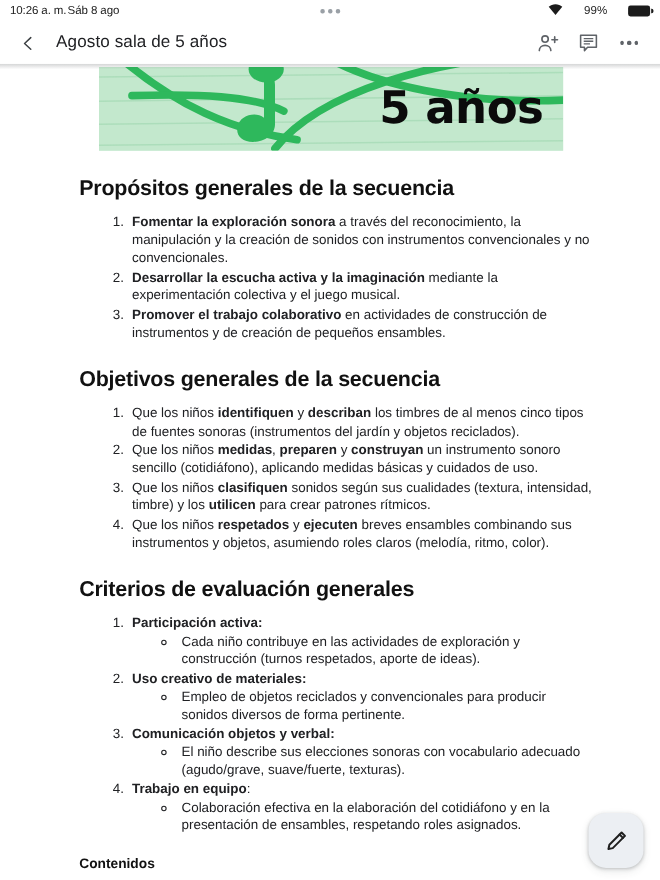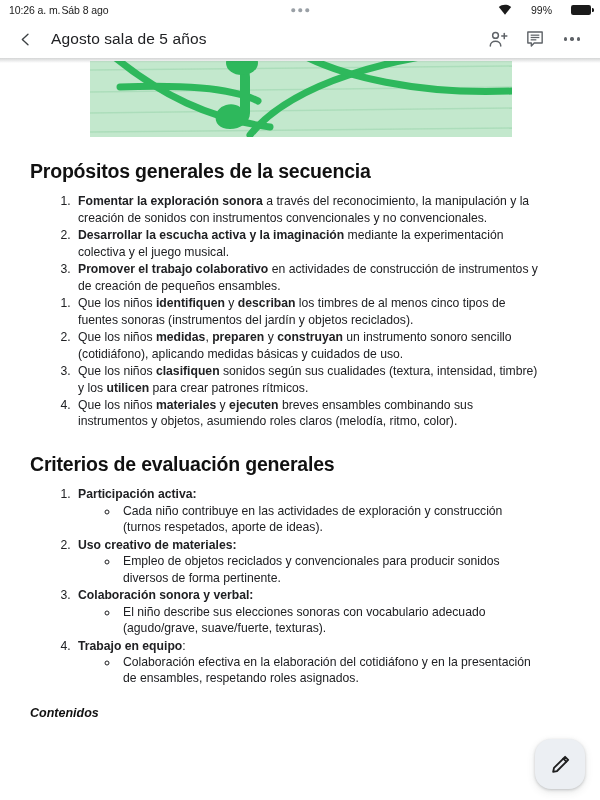--- a/index.html
+++ b/index.html
@@ -180,38 +180,37 @@
     font-weight: 700;
     font-size: 41px;
     line-height: 1;
     color: #0b0b0b;
     letter-spacing: -0.5px;
     white-space: nowrap;
   }
 
   
   .body-block {
-    padding: 0 60px 0 30px;
+    padding: 0 60px 0 72px;
     color: #202124;
   }
   h2.sec-title {
     font-size: 19.5px;
     font-weight: 700;
     color: #111111;
     letter-spacing: -0.2px;
     margin: 22px 0 10px 0;
     line-height: 1.25;
   }
   h3.sub-title {
     font-size: 12.5px;
     font-weight: 700;
     color: #111111;
     margin: 18px 0 9px 0;
     line-height: 1.3;
-    font-style: italic;
   }
 
   ol.num-list {
     list-style: decimal;
     margin: 0 0 0 0;
     padding-left: 44px;
   }
   ol.num-list > li {
     font-size: 12.2px;
     line-height: 1.35;
@@ -336,69 +335,71 @@
             </g>
             <g fill="none" stroke="#2eb85c" stroke-width="7" stroke-linecap="round">
               <path d="M22 -6 C 70 34, 120 58, 180 66"></path>
               <path d="M30 26 C 90 24, 140 26, 168 40"></path>
               <path d="M160 74 C 200 24, 300 -8, 422 -14"></path>
               <path d="M205 -10 C 250 16, 330 34, 422 30"></path>
             </g>
             <path d="M143 4 C 152 2, 160 6, 160 16 L 160 52 C 160 62, 150 68, 140 68 C 130 68, 124 62, 126 54 C 128 44, 142 40, 150 46 L 150 12 Z" fill="#2eb85c"></path>
             <ellipse cx="152" cy="2" rx="16" ry="12" fill="#2eb85c"></ellipse>
           </svg>
+          <div class="banner-text">5 años</div>
         </div>
       </div>
 
       <div class="body-block">
 
         <h2 class="sec-title">Propósitos generales de la secuencia</h2>
         <ol class="num-list">
           <li>
             <b>Fomentar la exploración sonora</b><span> a través del reconocimiento, la manipulación y la creación de sonidos con instrumentos convencionales y no convencionales.</span>
           </li>
           <li>
             <b>Desarrollar la escucha activa y la imaginación</b><span> mediante la experimentación colectiva y el juego musical.</span>
           </li>
           <li>
             <b>Promover el trabajo colaborativo</b><span> en actividades de construcción de instrumentos y de creación de pequeños ensambles.</span>
           </li>
         </ol>
 
+        <h2 class="sec-title">Objetivos generales de la secuencia</h2>
         <ol class="num-list">
           <li>
             <span>Que los niños </span><b>identifiquen</b><span> y </span><b>describan</b><span> los timbres de al menos cinco tipos de fuentes sonoras (instrumentos del jardín y objetos reciclados).</span>
           </li>
           <li>
             <span>Que los niños </span><b>medidas</b><span>, </span><b>preparen</b><span> y </span><b>construyan</b><span> un instrumento sonoro sencillo (cotidiáfono), aplicando medidas básicas y cuidados de uso.</span>
           </li>
           <li>
             <span>Que los niños </span><b>clasifiquen</b><span> sonidos según sus cualidades (textura, intensidad, timbre) y los </span><b>utilicen</b><span> para crear patrones rítmicos.</span>
           </li>
           <li>
-            <span>Que los niños </span><b>materiales</b><span> y </span><b>ejecuten</b><span> breves ensambles combinando sus instrumentos y objetos, asumiendo roles claros (melodía, ritmo, color).</span>
+            <span>Que los niños </span><b>respetados</b><span> y </span><b>ejecuten</b><span> breves ensambles combinando sus instrumentos y objetos, asumiendo roles claros (melodía, ritmo, color).</span>
           </li>
         </ol>
 
         <h2 class="sec-title">Criterios de evaluación generales</h2>
         <ol class="num-list">
           <li>
             <b>Participación activa:</b><span></span>
             <ul class="circle-list">
               <li>Cada niño contribuye en las actividades de exploración y construcción (turnos respetados, aporte de ideas).</li>
             </ul>
           </li>
           <li>
             <b>Uso creativo de materiales:</b><span></span>
             <ul class="circle-list">
               <li>Empleo de objetos reciclados y convencionales para producir sonidos diversos de forma pertinente.</li>
             </ul>
           </li>
           <li>
-            <b>Colaboración sonora y verbal:</b><span></span>
+            <b>Comunicación objetos y verbal:</b><span></span>
             <ul class="circle-list">
               <li>El niño describe sus elecciones sonoras con vocabulario adecuado (agudo/grave, suave/fuerte, texturas).</li>
             </ul>
           </li>
           <li>
             <b>Trabajo en equipo</b><span>:</span>
             <ul class="circle-list">
               <li>Colaboración efectiva en la elaboración del cotidiáfono y en la presentación de ensambles, respetando roles asignados.</li>
             </ul>
           </li>

